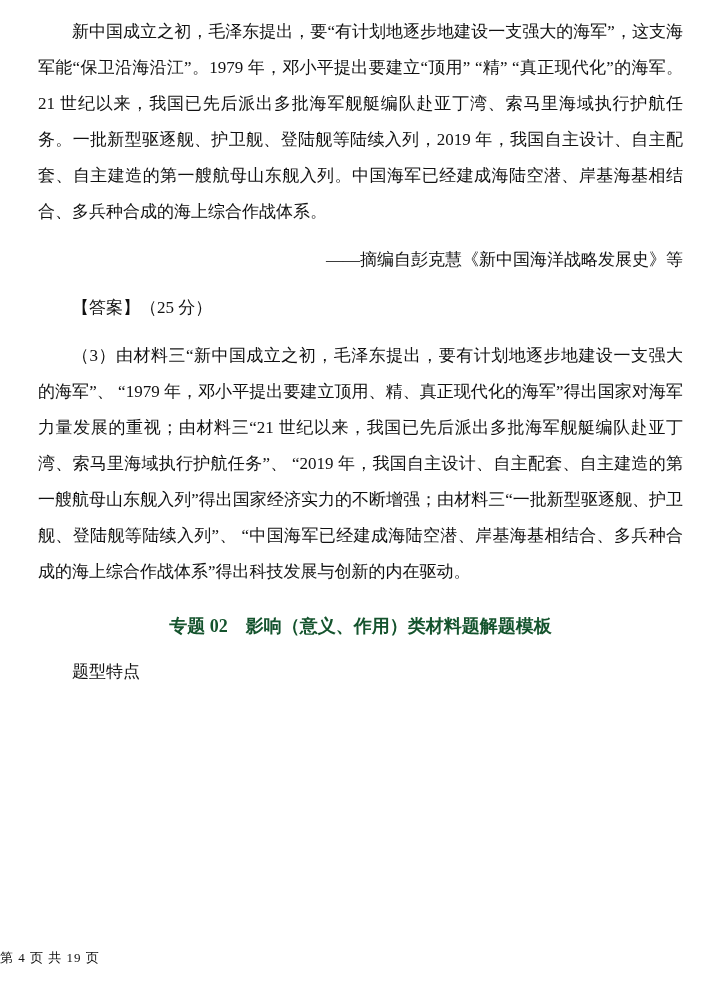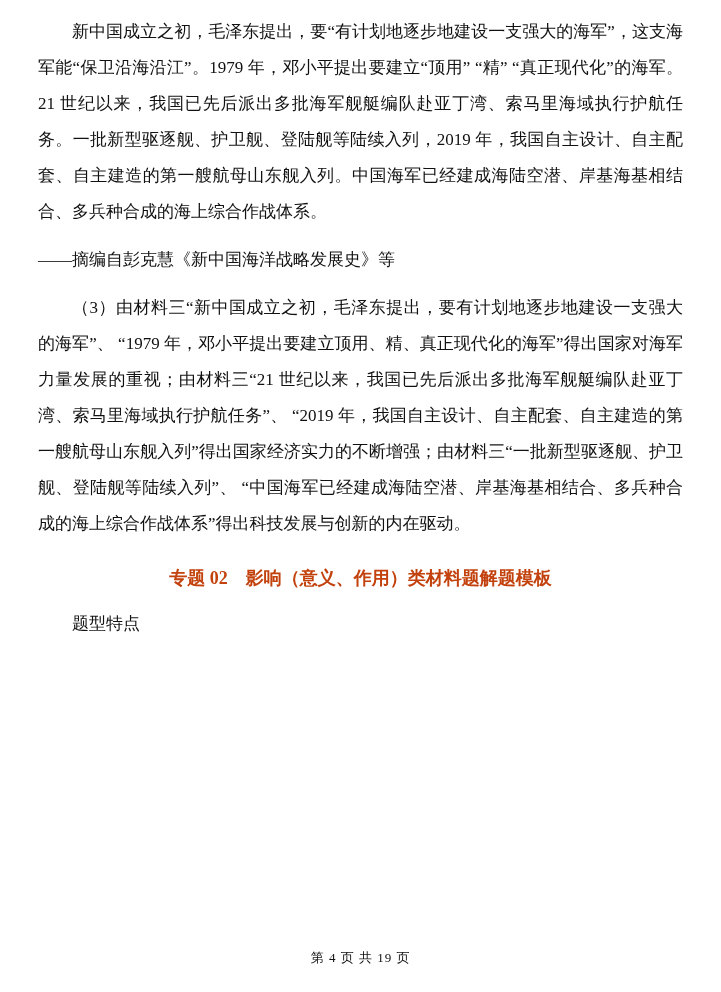--- a/index.html
+++ b/index.html
@@ -21,56 +21,57 @@
     overflow: hidden;
   }
   .para {
     margin: 0 0 12px 0;
     text-align: justify;
   }
   .indent {
     text-indent: 2em;
   }
   .right {
+    text-align: right;
     text-indent: 0;
   }
   .bold {
     font-weight: normal;
   }
   .heading {
     margin: 18px 0 10px 0;
     text-align: center;
     font-size: 18px;
     font-weight: bold;
   }
   .footer {
     position: absolute;
     left: 0;
     right: 0;
     bottom: 16px;
-    text-align: center;
     font-size: 13px;
     letter-spacing: 1px;
     color: #111111;
   }
 </style>
 </head>
 <body>
 
 <div class="page">
 
   <p class="para indent">新中国成立之初，毛泽东提出，要“有计划地逐步地建设一支强大的海军”，这支海军能“保卫沿海沿江”。1979 年，邓小平提出要建立“顶用” “精” “真正现代化”的海军。21 世纪以来，我国已先后派出多批海军舰艇编队赴亚丁湾、索马里海域执行护航任务。一批新型驱逐舰、护卫舰、登陆舰等陆续入列，2019 年，我国自主设计、自主配套、自主建造的第一艘航母山东舰入列。中国海军已经建成海陆空潜、岸基海基相结合、多兵种合成的海上综合作战体系。</p>
 
   <p class="para right">——摘编自彭克慧《新中国海洋战略发展史》等</p>
 
 
+  <p class="para indent">【答案】（25 分）</p>
 
 
 
   <p class="para indent">（3）由材料三“新中国成立之初，毛泽东提出，要有计划地逐步地建设一支强大的海军”、 “1979 年，邓小平提出要建立顶用、精、真正现代化的海军”得出国家对海军力量发展的重视；由材料三“21 世纪以来，我国已先后派出多批海军舰艇编队赴亚丁湾、索马里海域执行护航任务”、 “2019 年，我国自主设计、自主配套、自主建造的第一艘航母山东舰入列”得出国家经济实力的不断增强；由材料三“一批新型驱逐舰、护卫舰、登陆舰等陆续入列”、 “中国海军已经建成海陆空潜、岸基海基相结合、多兵种合成的海上综合作战体系”得出科技发展与创新的内在驱动。</p>
 
-  <h2 class="heading" style="color: #c2410c;">专题 02　影响（意义、作用）类材料题解题模板</h2>
+  <h2 class="heading" style="color: #14532d;">专题 02　影响（意义、作用）类材料题解题模板</h2>
 
   <p class="para indent bold">题型特点</p>
 
   <div class="footer">第 4 页 共 19 页</div>
 
 </div>
 
 </body></html>

